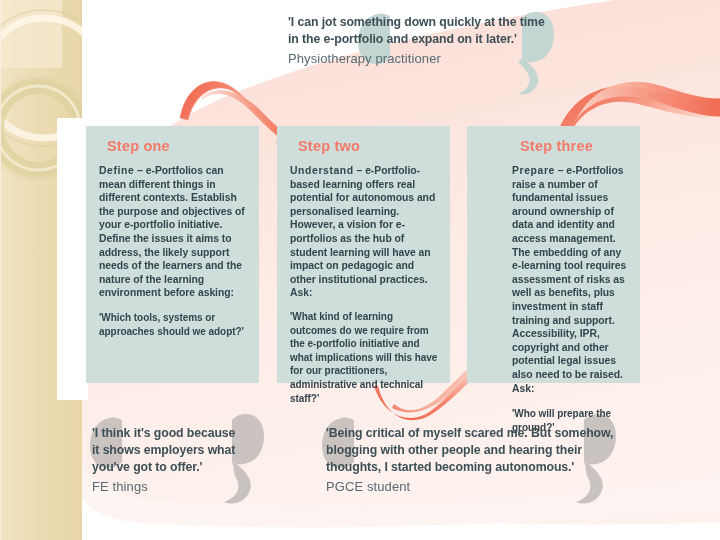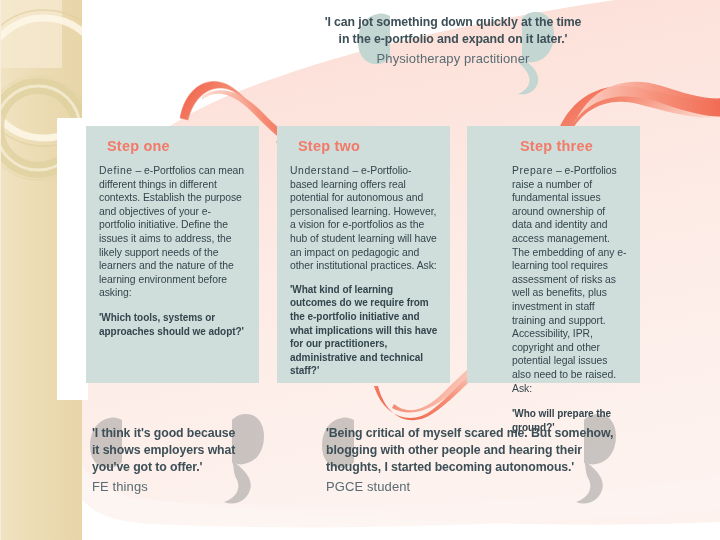--- a/index.html
+++ b/index.html
@@ -35,21 +35,21 @@
   }
   .quote-attr {
     color: #5a6b73;
     font-size: 13px;
     line-height: 12px;
     font-weight: normal;
     margin-top: 5px;
     letter-spacing: 0.1px;
   }
 
-  #quote-top { left: 288px; top: 14px; width: 330px; text-align: center; }
+  #quote-top { left: 288px; top: 14px; width: 330px; }
   #quote-bottom-left { left: 92px; top: 425px; width: 220px; }
   #quote-bottom-right { left: 326px; top: 425px; width: 340px; }
 
   
   .step-box {
     position: absolute;
     top: 126px;
     width: 173px;
     height: 257px;
     background: #cfdedb;
@@ -65,21 +65,21 @@
     font-size: 14.5px;
     font-weight: bold;
     line-height: 18px;
     margin: 0 0 9px 8px;
     letter-spacing: 0.2px;
   }
   .step-body {
     color: #34454e;
     font-size: 10.4px;
     line-height: 13.6px;
-    font-weight: normal;
+    font-weight: bold;
     letter-spacing: -0.05px;
     margin: 0;
   }
   .step-lead { letter-spacing: 0.6px; }
   .step-ask {
     color: #34454e;
     font-size: 10px;
     line-height: 13.6px;
     font-weight: bold;
     letter-spacing: -0.05px;

